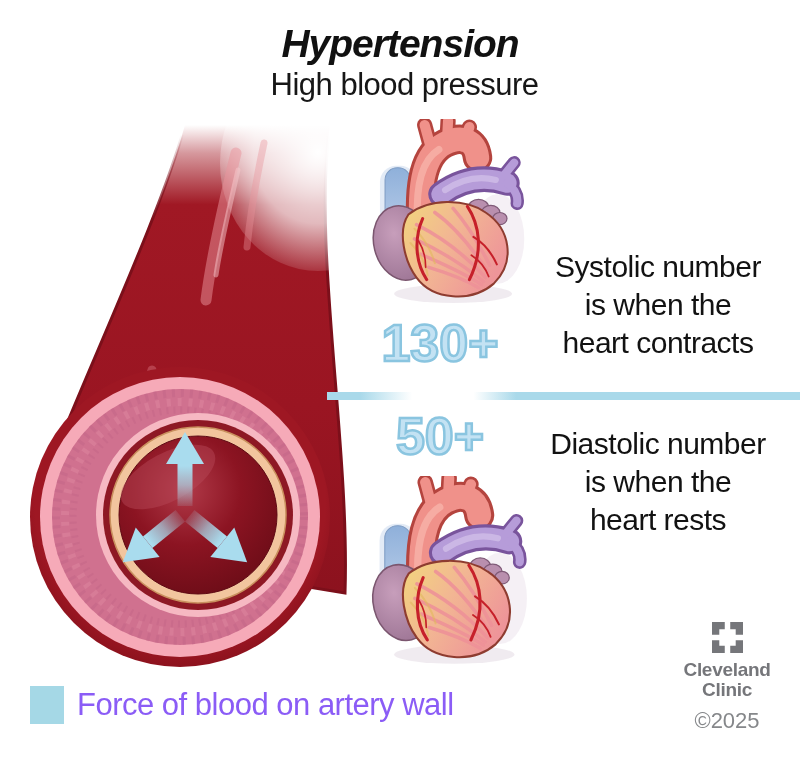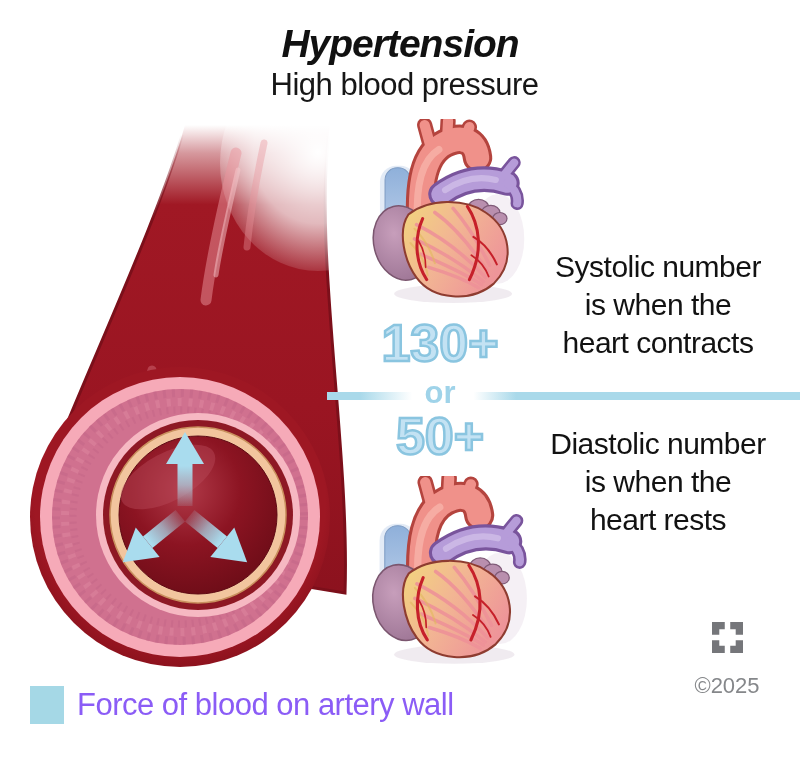--- a/index.html
+++ b/index.html
@@ -37,21 +37,21 @@
 
   
   .legend{position:absolute;left:30px;top:686px;display:flex;align-items:center;gap:13px;}
   .swatch{width:34px;height:38px;background:#a5d8e6;flex:0 0 auto;}
   .legend-label{font-size:31px;letter-spacing:-0.5px;color:#8b5cf6;}
 
   
   .branding{position:absolute;left:662px;top:622px;width:130px;text-align:center;color:#75767a;}
   .cc-logo{width:33px;height:31px;display:inline-block;}
   .org-name{font-size:19px;font-weight:700;line-height:20px;letter-spacing:-0.3px;margin-top:3px;}
-  .copyright{font-size:22px;font-weight:400;color:#85878a;margin-top:16px;}
+  .copyright{font-size:22px;font-weight:400;color:#85878a;margin-top:8px;}
 
   .defs-holder{position:absolute;width:0;height:0;overflow:hidden;}
 </style>
 </head>
 <body>
 
 <div class="canvas">
 
   <svg class="defs-holder" aria-hidden="true">
     <defs>
@@ -198,21 +198,20 @@
 
   <svg class="heart-svg heart-top" viewBox="0 0 160 185">
     <use href="#heartSym"></use>
   </svg>
   <svg class="heart-svg heart-bottom" viewBox="0 0 160 185">
     <use href="#heartSym"></use>
   </svg>
 
   <div class="bp bp-systolic">130+</div>
   <div class="divider"></div>
-  <div class="or-label">or</div>
   <div class="bp bp-diastolic">50+</div>
 
   <div class="caption caption-systolic">
     <div>Systolic number</div>
     <div>is when the</div>
     <div>heart contracts</div>
   </div>
   <div class="caption caption-diastolic">
     <div>Diastolic number</div>
     <div>is when the</div>
@@ -221,16 +220,20 @@
 
   <div class="legend">
     <span class="swatch"></span>
     <span class="legend-label">Force of blood on artery wall</span>
   </div>
 
   <div class="branding">
     <svg class="cc-logo" viewBox="0 0 34 34">
       <path fill="#75767a" d="M0,0 H14 V8 H8 V14 H0 Z M20,0 H34 V14 H26 V8 H20 Z M0,20 H8 V26 H14 V34 H0 Z M26,20 H34 V34 H20 V26 H26 Z"></path>
     </svg>
+    <div class="org-name">
+      <div>Cleveland</div>
+      <div>Clinic</div>
+    </div>
     <div class="copyright">©2025</div>
   </div>
 
 </div>
 
 </body></html>

